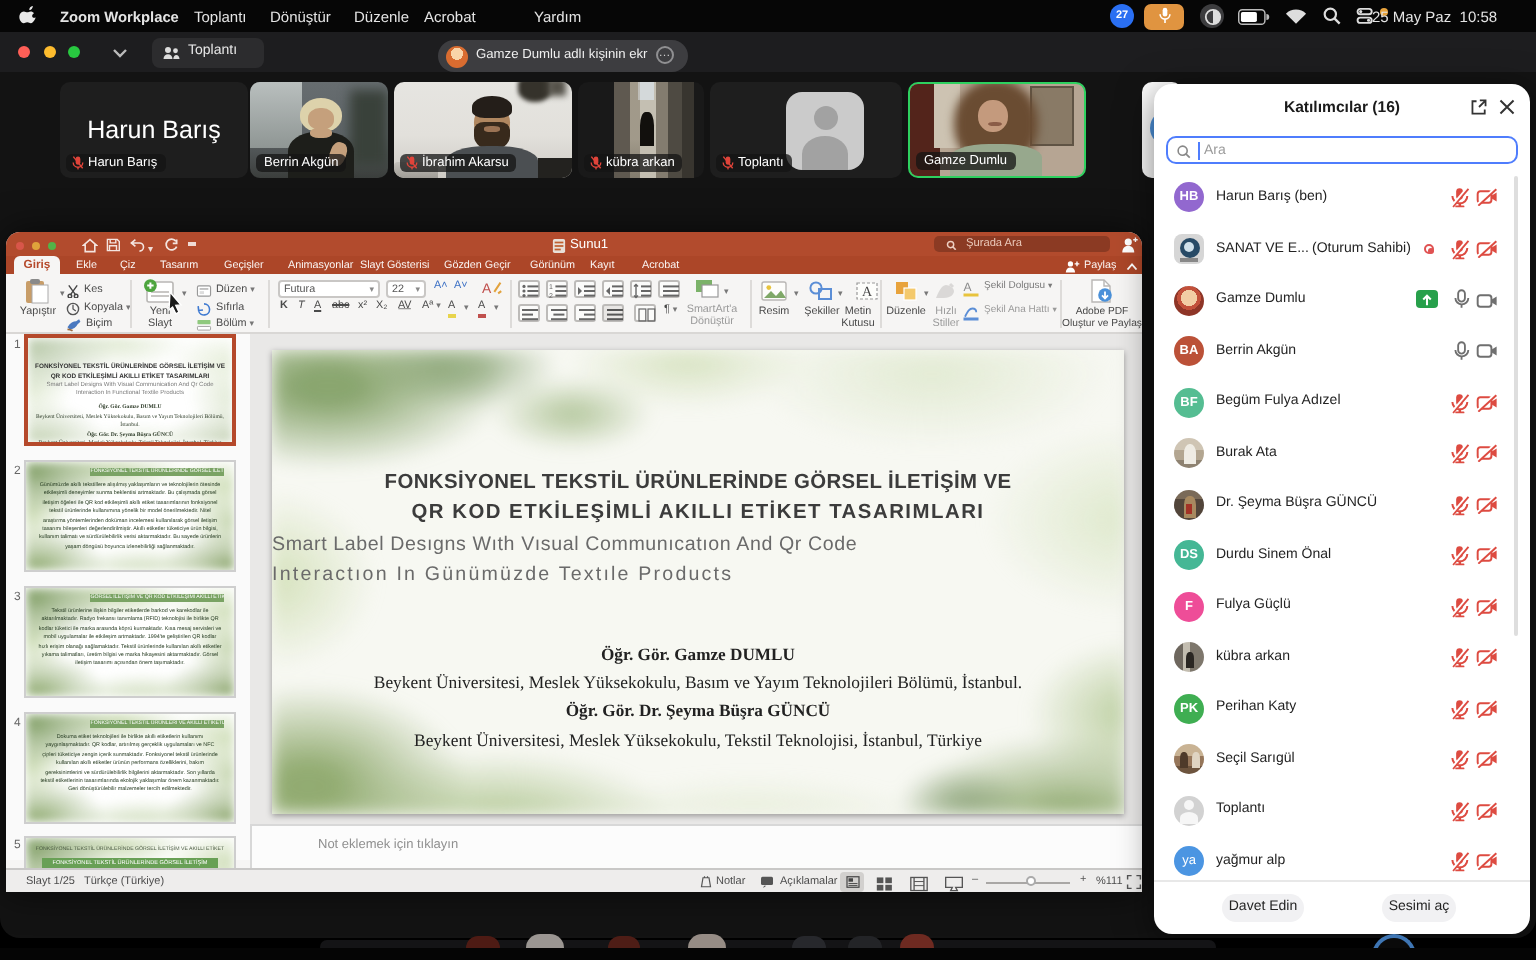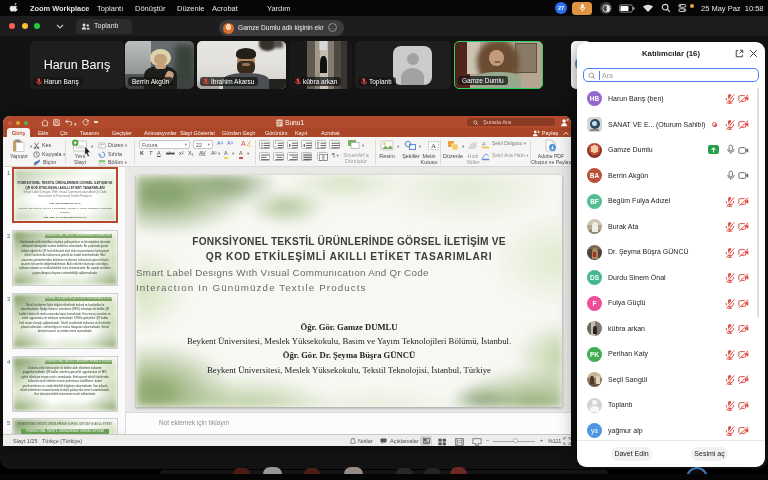--- a/index.html
+++ b/index.html
@@ -90,21 +90,21 @@
     </svg>
   <svg class="abs" style="left:678px;top:3px" width="11" height="10" viewBox="0 0 14 12">
       <g fill="none" stroke="#ddd" stroke-width="1.2">
         <rect x="1" y="1.5" width="9" height="3.4" rx="1.7"></rect>
         <rect x="1" y="7" width="9" height="3.4" rx="1.7"></rect>
         <circle cx="3" cy="3.2" r="1" fill="#ddd" stroke="none"></circle>
         <circle cx="8" cy="8.7" r="1" fill="#ddd" stroke="none"></circle>
       </g>
     </svg>
   <span class="abs" style="left:690px;top:4px;width:4px;height:4px;border-radius:50%;background:#e8a33c;"></span>
-  <span class="mi" style="left:701px;">25 May Paz&nbsp;&nbsp;10:58</span>
+  <span class="mi" style="left:686px;">25 May Paz&nbsp;&nbsp;10:58</span>
 </div>
 <div id="zoomwin">
   <div id="ztitle">
     <span class="tl" style="left:9px;background:#ff5f57;"></span>
     <span class="tl" style="left:21.5px;background:#febc2e;"></span>
     <span class="tl" style="left:34px;background:#28c840;"></span>
     <svg class="abs" style="left:56px;top:8px" width="8" height="5" viewBox="0 0 8 5">
         <path d="M1 1l3 3 3-3" stroke="#bbb" stroke-width="1.2" fill="none"></path>
       </svg>
     <div class="abs" style="left:76px;top:3px;width:56px;height:15px;border-radius:4px;background:#2c2c2e;"></div>

